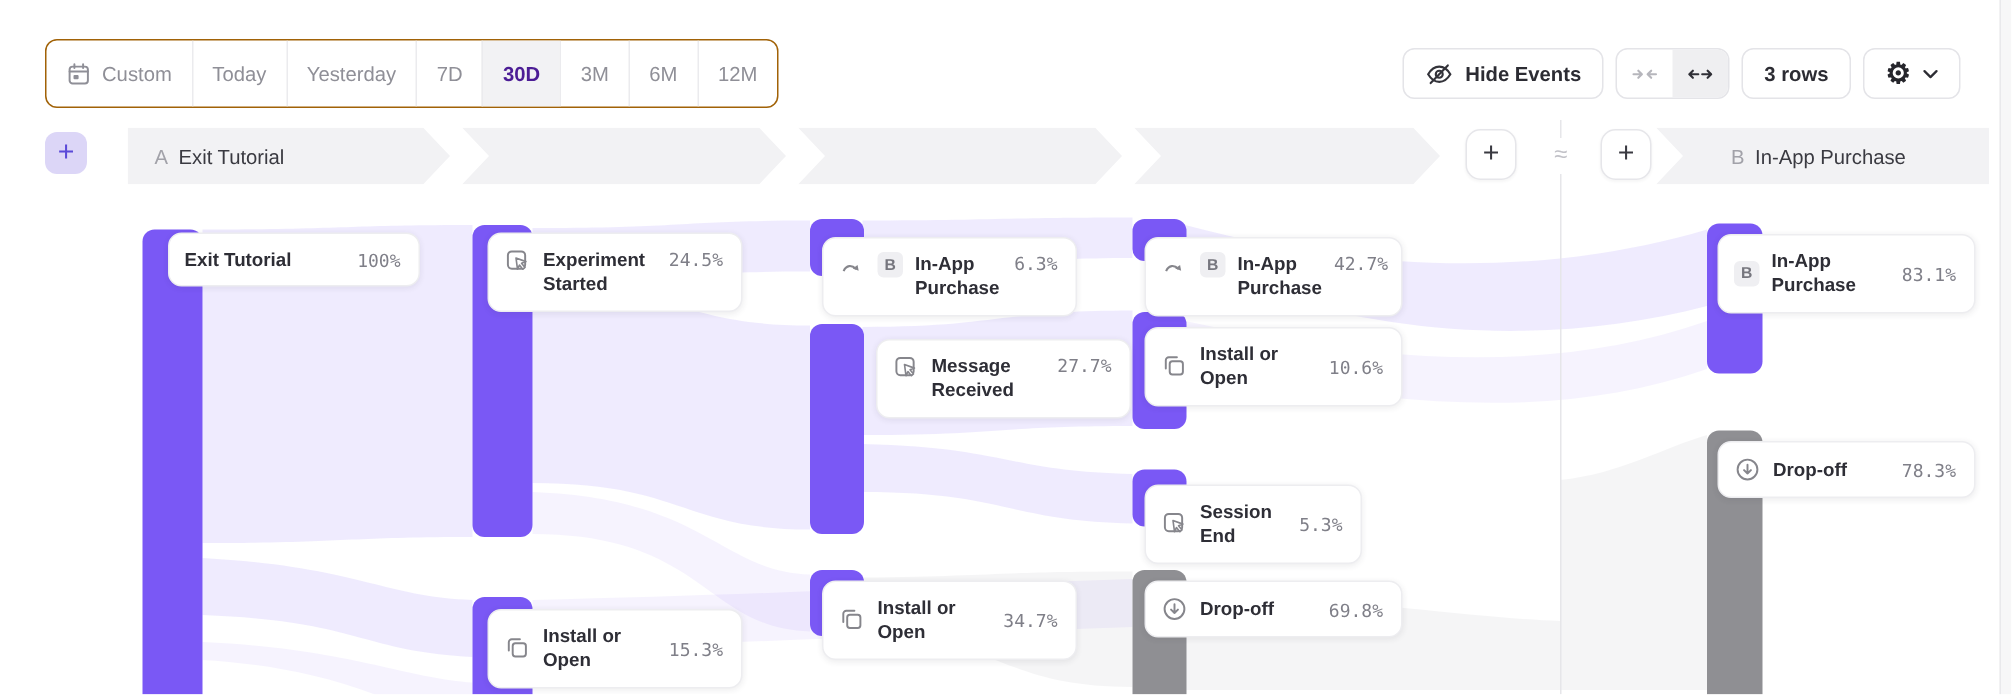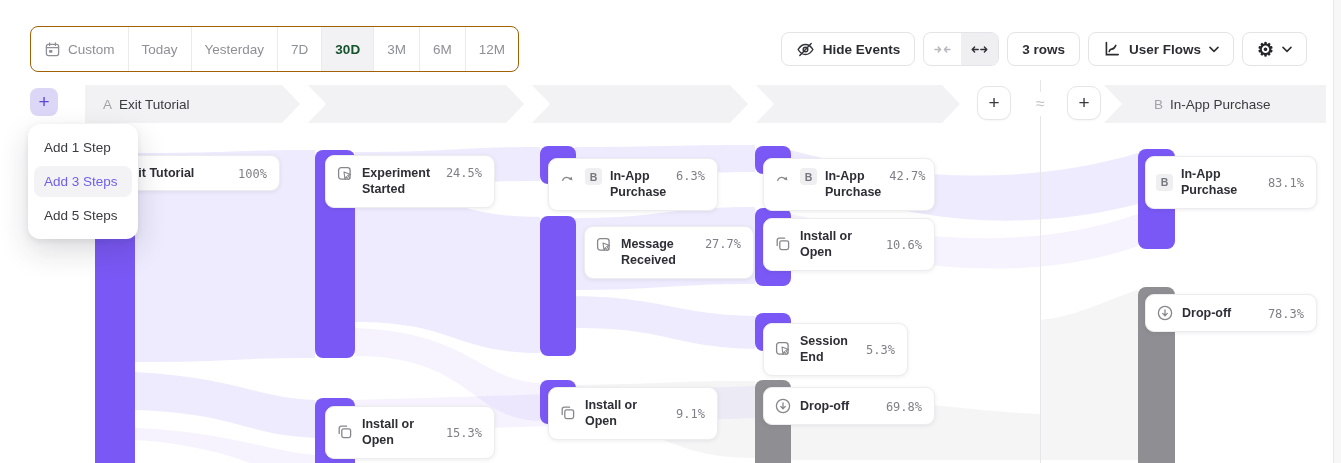--- a/index.html
+++ b/index.html
@@ -4,21 +4,21 @@
 <style>
   * { margin:0; padding:0; box-sizing:border-box; }
   html,body { width:1341px; height:463px; background:#fff; font-family:"Liberation Sans",sans-serif; }
   .app { position:relative; width:1341px; height:463px; overflow:hidden; background:#fff; }
 
   
   .toolbar { position:absolute; top:26px; left:30px; right:34px; display:flex; justify-content:space-between; align-items:center; z-index:20; }
   .seg-control { display:flex; align-items:stretch; height:46px; border:1px solid #a16207; border-radius:8px; background:#fff; overflow:hidden; }
   .seg-item { display:flex; align-items:center; gap:7px; padding:0 13px; font-size:13.5px; color:#8f8f97; border-left:1px solid #ebebee; cursor:pointer; white-space:nowrap; }
   .seg-item:first-child { border-left:none; }
-  .seg-item.active { background:#f2f2f4; color:#14532d; font-weight:700;text-align:center; }
+  .seg-item.active { background:#f2f2f4; color:#4c1d95; font-weight:700;text-align:center; }
   .tb-right { display:flex; align-items:center; gap:8px; }
   .tb-btn { display:flex; align-items:center; gap:8px; height:34px; padding:0 14px; border:1px solid #e4e4e8; border-radius:8px; background:#fff; font-size:13.5px; font-weight:600; color:#2c2c33; cursor:pointer; white-space:nowrap;text-align:center; }
   .tb-seg2 { display:flex; height:34px; border:1px solid #e4e4e8; border-radius:8px; overflow:hidden; background:#fff; }
   .tb-seg2 .cell { width:37px; display:flex; align-items:center; justify-content:center; cursor:pointer; }
   .tb-seg2 .cell.active { background:#efeff1; }
   .gear-glyph { font-size:19px; line-height:1; color:#26262c; }
 
   
   .canvas { position:absolute; inset:0; }
   .bands { position:absolute; inset:0; z-index:1; }
@@ -216,45 +216,40 @@
     </div>
 
     <div class="card center" style="left:548px; top:387px; width:170px;">
       <span class="nicon">
         <svg class="ic" width="18" height="18" viewBox="0 0 18 18">
             <rect x="5.8" y="5.8" width="8.8" height="8.8" rx="1.8" fill="none" stroke="#86868c" stroke-width="1.3"></rect>
             <path d="M3.2 10.6 V5.2 a2 2 0 0 1 2-2 h5.4" fill="none" stroke="#86868c" stroke-width="1.3" stroke-linecap="round"></path>
           </svg>
       </span>
       <span class="label">Install or Open</span>
-      <span class="pct">9.1%</span>
+      <span class="pct">34.7%</span>
     </div>
 
     <div class="card center" style="left:1145px; top:156px; width:172px;">
       <span class="badge">B</span>
       <span class="label">In-App Purchase</span>
       <span class="pct">83.1%</span>
     </div>
 
     <div class="card center" style="left:1145px; top:294px; width:172px;">
       <span class="nicon">
         <svg class="ic" width="18" height="18" viewBox="0 0 18 18">
             <circle cx="9" cy="9" r="6.6" fill="none" stroke="#86868c" stroke-width="1.3"></circle>
             <path d="M9 5.8 V11.6 M6.7 9.4 L9 11.7 L11.3 9.4" fill="none" stroke="#86868c" stroke-width="1.3" stroke-linecap="round" stroke-linejoin="round"></path>
           </svg>
       </span>
       <span class="label">Drop-off</span>
       <span class="pct">78.3%</span>
     </div>
 
-    <div class="menu">
-      <div class="menu-item">Add 1 Step</div>
-      <div class="menu-item active">Add 3 Steps</div>
-      <div class="menu-item">Add 5 Steps</div>
-    </div>
   </div>
 
   <div class="toolbar">
     <div class="seg-control">
       <div class="seg-item">
         <span>
           <svg class="ic" width="17" height="17" viewBox="0 0 17 17">
               <rect x="2.4" y="3.4" width="12.2" height="11.2" rx="2" fill="none" stroke="#8f8f97" stroke-width="1.3"></rect>
               <path d="M2.4 6.6 h12.2 M5.6 1.8 v2.6 M11.4 1.8 v2.6" fill="none" stroke="#8f8f97" stroke-width="1.3" stroke-linecap="round"></path>
               <rect x="5" y="9" width="3.4" height="2.8" rx="0.7" fill="#8f8f97"></rect>
@@ -295,34 +290,20 @@
           <span>
             <svg class="ic" width="17" height="11" viewBox="0 0 17 11">
                 <path d="M7.2 5.5 H1.4 M3.6 3.1 L1.2 5.5 L3.6 7.9 M9.8 5.5 h5.8 M13.4 3.1 L15.8 5.5 L13.4 7.9" fill="none" stroke="#2f2f36" stroke-width="1.4" stroke-linecap="round" stroke-linejoin="round"></path>
               </svg>
           </span>
         </div>
       </div>
 
       <div class="tb-btn">3 rows</div>
 
-      <div class="tb-btn">
-        <span>
-          <svg class="ic" width="18" height="18" viewBox="0 0 18 18">
-              <path d="M3.4 2.6 V14.6 H15.2" fill="none" stroke="#2c2c33" stroke-width="1.6" stroke-linecap="round"></path>
-              <path d="M6.2 11.4 C7.8 6.2 9.6 12.6 12.8 5.4" fill="none" stroke="#2c2c33" stroke-width="1.6" stroke-linecap="round"></path>
-            </svg>
-        </span>
-        <span>User Flows</span>
-        <span>
-          <svg class="ic" width="10" height="7" viewBox="0 0 10 7">
-              <path d="M1 1.4 L5 5.4 L9 1.4" fill="none" stroke="#2c2c33" stroke-width="1.5" stroke-linecap="round" stroke-linejoin="round"></path>
-            </svg>
-        </span>
-      </div>
 
       <div class="tb-btn">
         <span class="gear-glyph">⚙</span>
         <span>
           <svg class="ic" width="10" height="7" viewBox="0 0 10 7">
               <path d="M1 1.4 L5 5.4 L9 1.4" fill="none" stroke="#2c2c33" stroke-width="1.5" stroke-linecap="round" stroke-linejoin="round"></path>
             </svg>
         </span>
       </div>
     </div>

